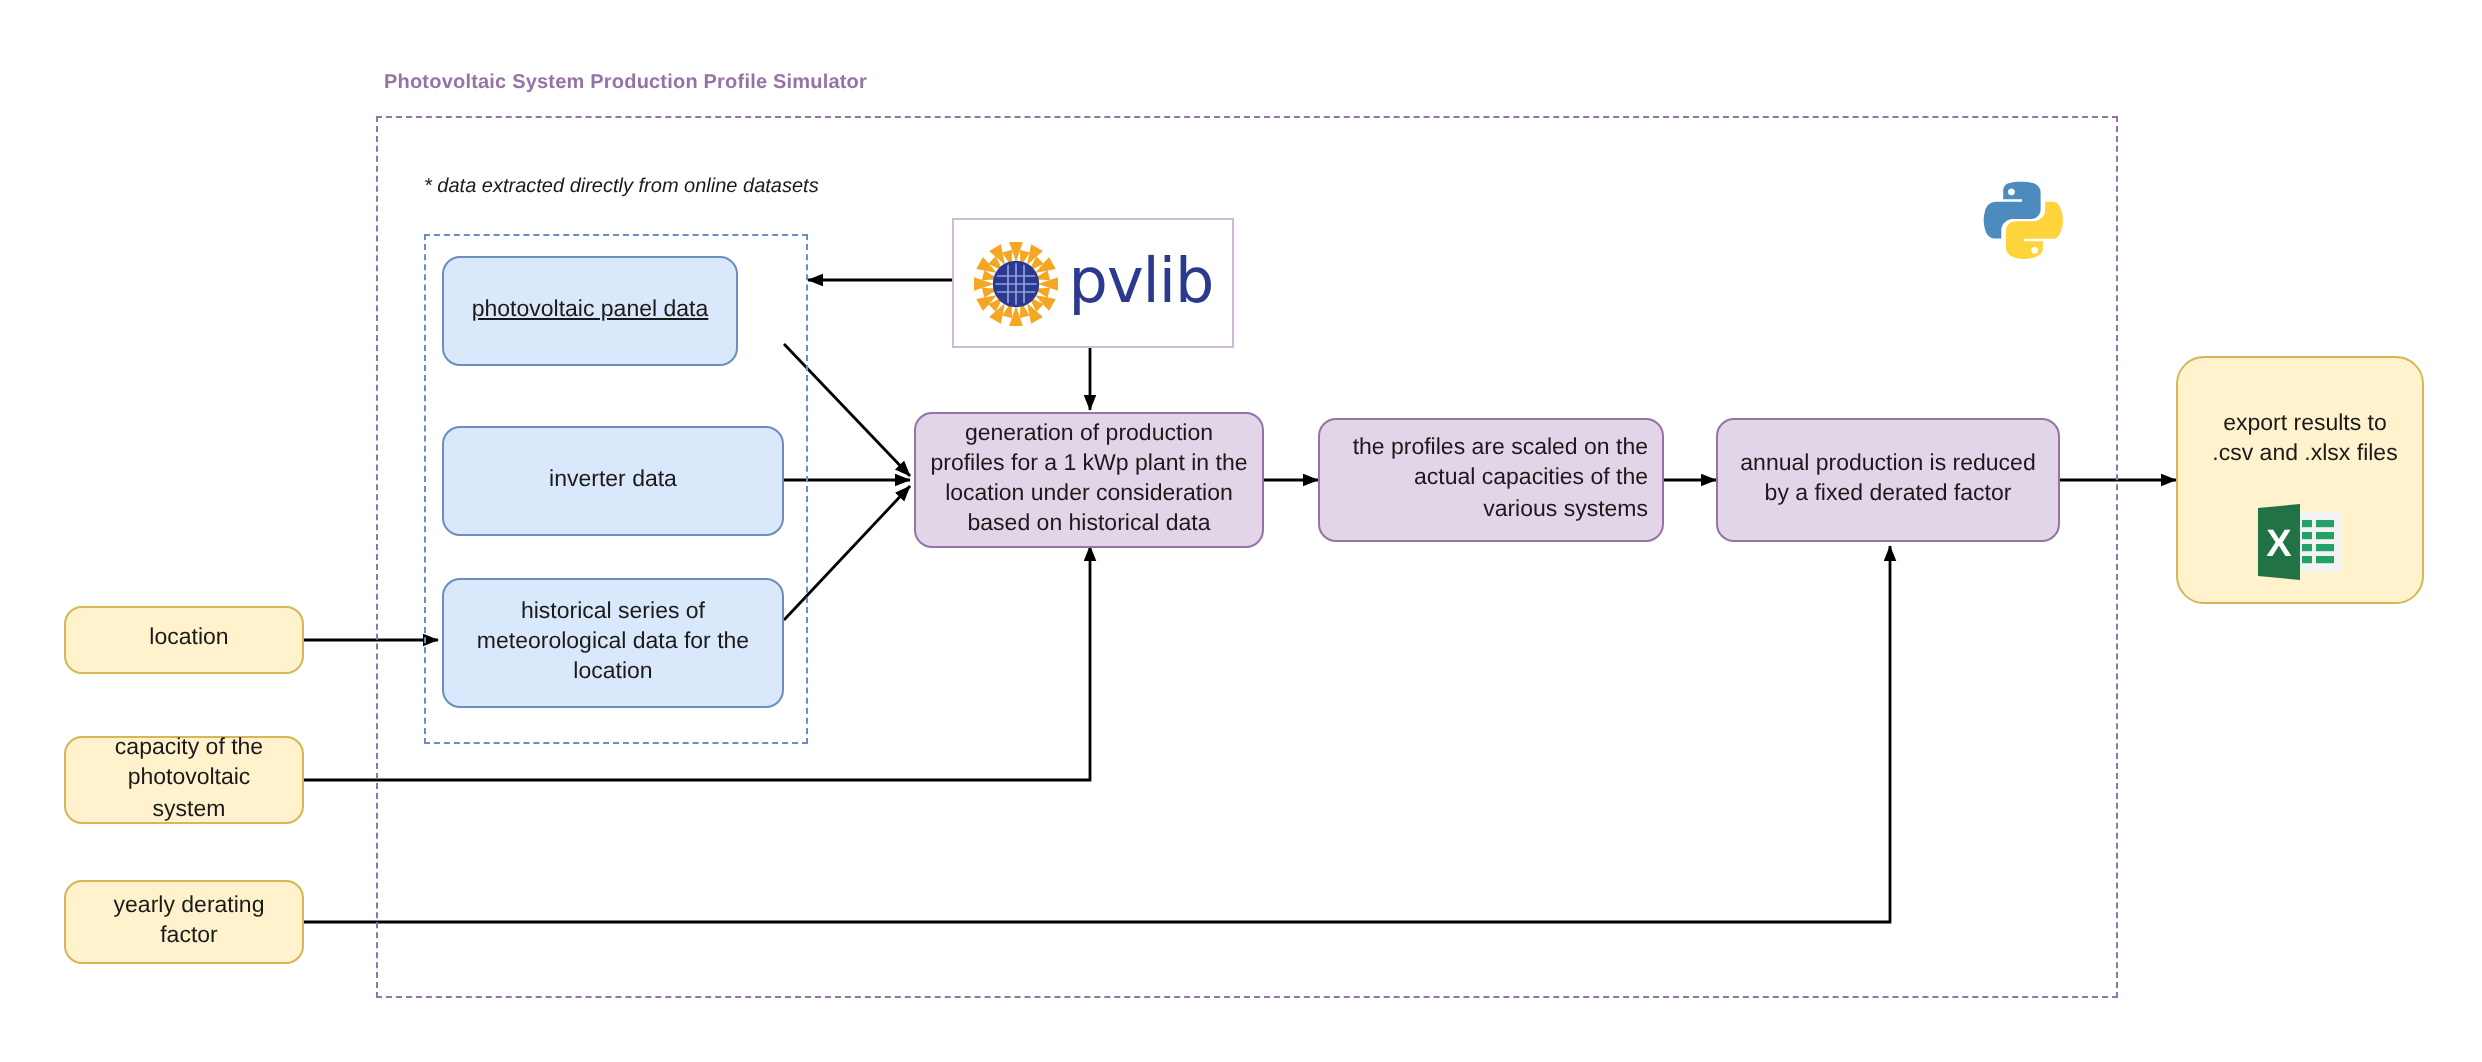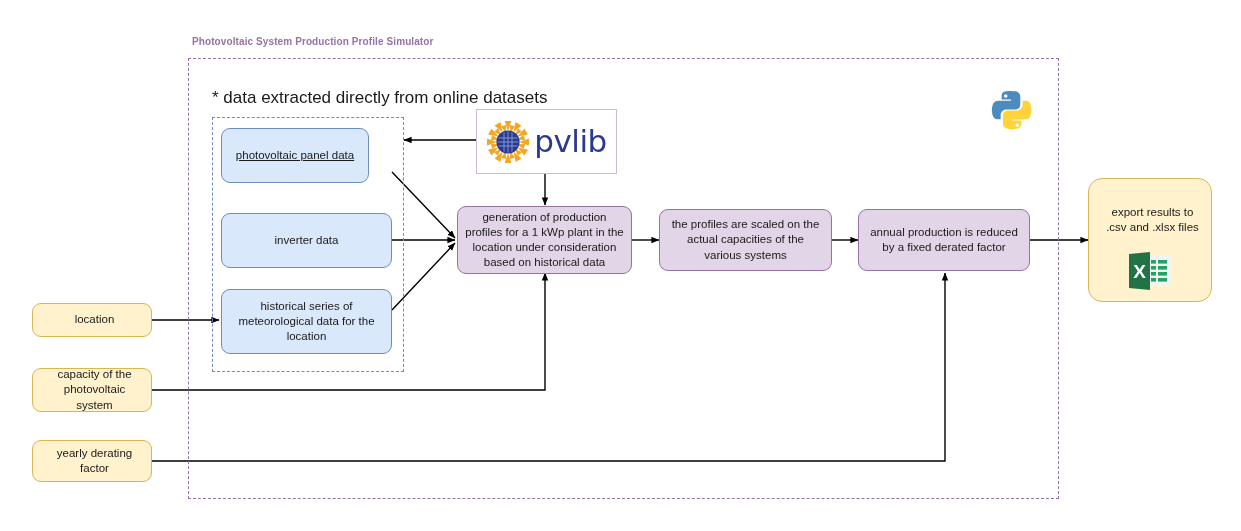--- a/index.html
+++ b/index.html
@@ -48,21 +48,22 @@
     position:absolute;
     color:#9673a6;
     font-weight:bold;
     font-size:10px;
     letter-spacing:.1px;
     z-index:4;
     white-space:nowrap;
   }
   .note{
     position:absolute;
-    font-size:17px;
+    font-style:italic;
+    font-size:10px;
     color:#1a1a1a;
     z-index:4;
     white-space:nowrap;
   }
 
   
   .pvlib-card{
     position:absolute;
     background:#ffffff;
     border:1.5px solid #d0b8d9;
@@ -140,21 +141,21 @@
 <div class="node yellow" style="left:32px;top:368px;width:120px;height:44px;">
   <span>capacity of the photovoltaic system</span>
 </div>
 <div class="node yellow" style="left:32px;top:440px;width:120px;height:42px;">
   <span>yearly derating factor</span>
 </div>
 
 <div class="node purple" style="left:457px;top:206px;width:175px;height:68px;">
   <span>generation of production profiles for a 1 kWp plant in the location under consideration based on historical data</span>
 </div>
-<div class="node purple" style="left:659px;top:209px;width:173px;height:62px;">
+<div class="node purple" style="left:659px;top:209px;width:173px;height:62px;text-align:right;">
   <span>the profiles are scaled on the actual capacities of the various systems</span>
 </div>
 <div class="node purple" style="left:858px;top:209px;width:172px;height:62px;">
   <span>annual production is reduced by a fixed derated factor</span>
 </div>
 
 <div class="node yellow" style="left:1088px;top:178px;width:124px;height:124px;flex-direction:column;justify-content:flex-start;padding-top:26px;border-radius:14px;">
   <span>export results to .csv and .xlsx files</span>
 </div>
 <div class="xls-icon" style="left:1126px;top:252px;">

